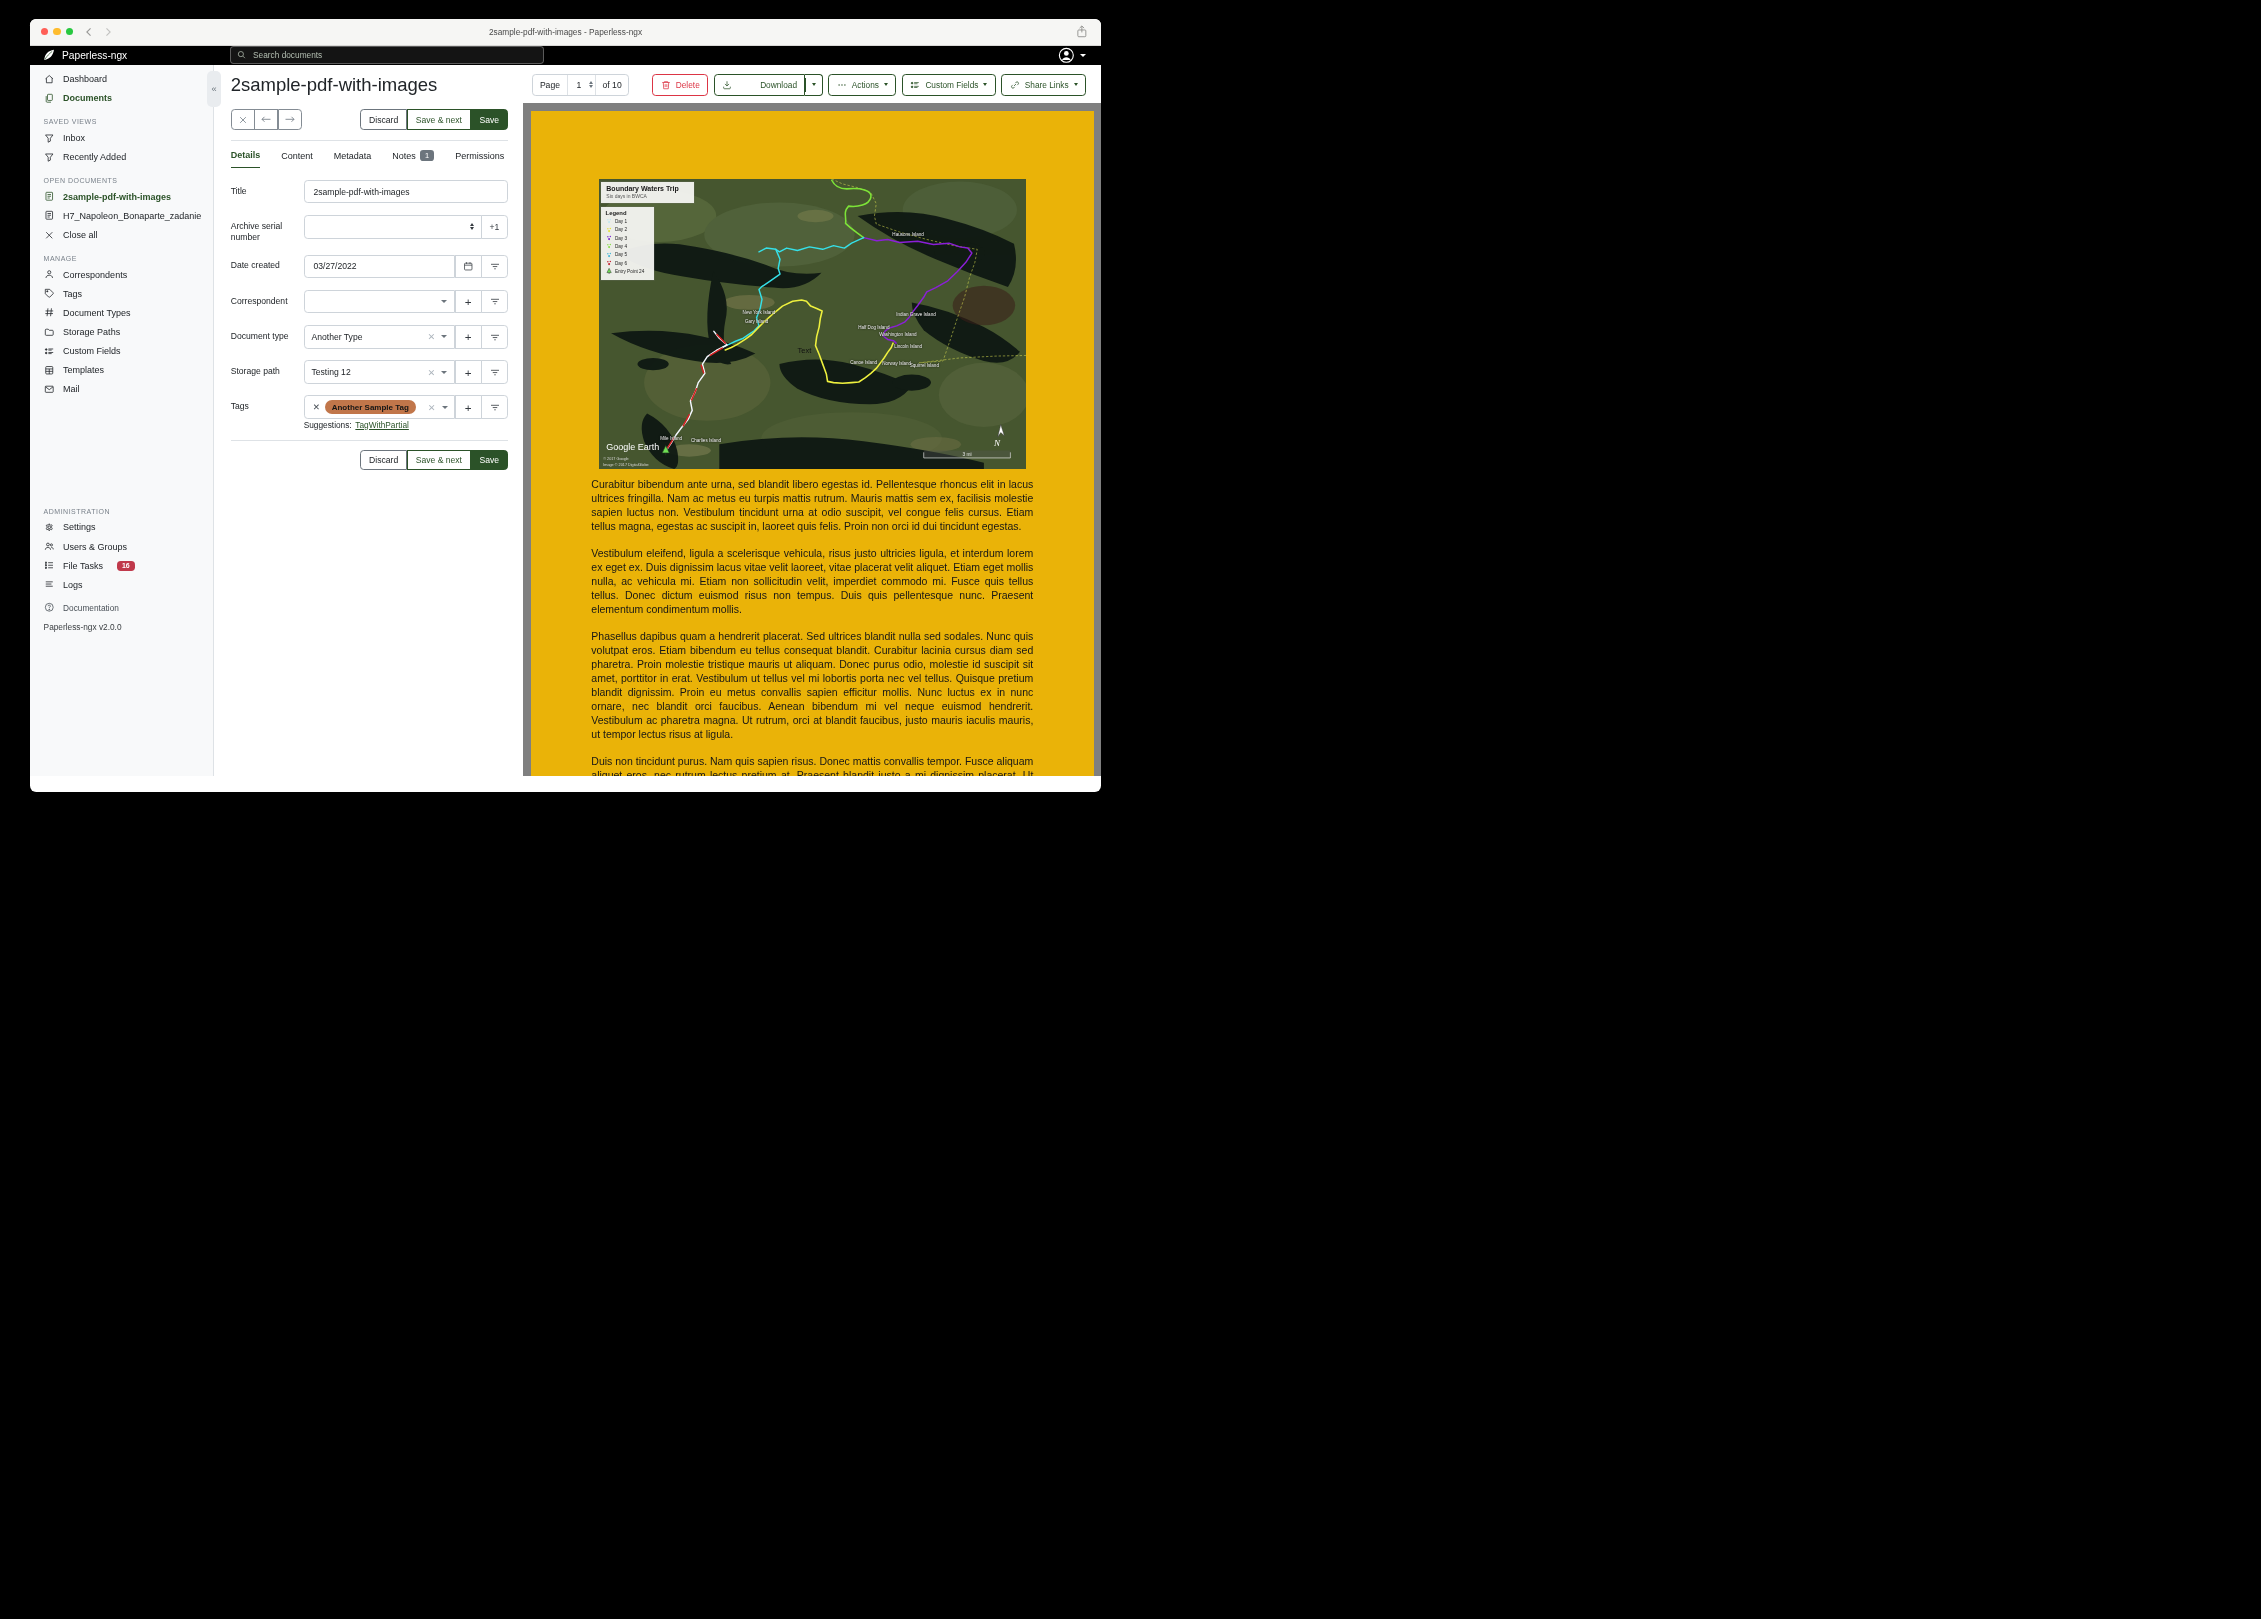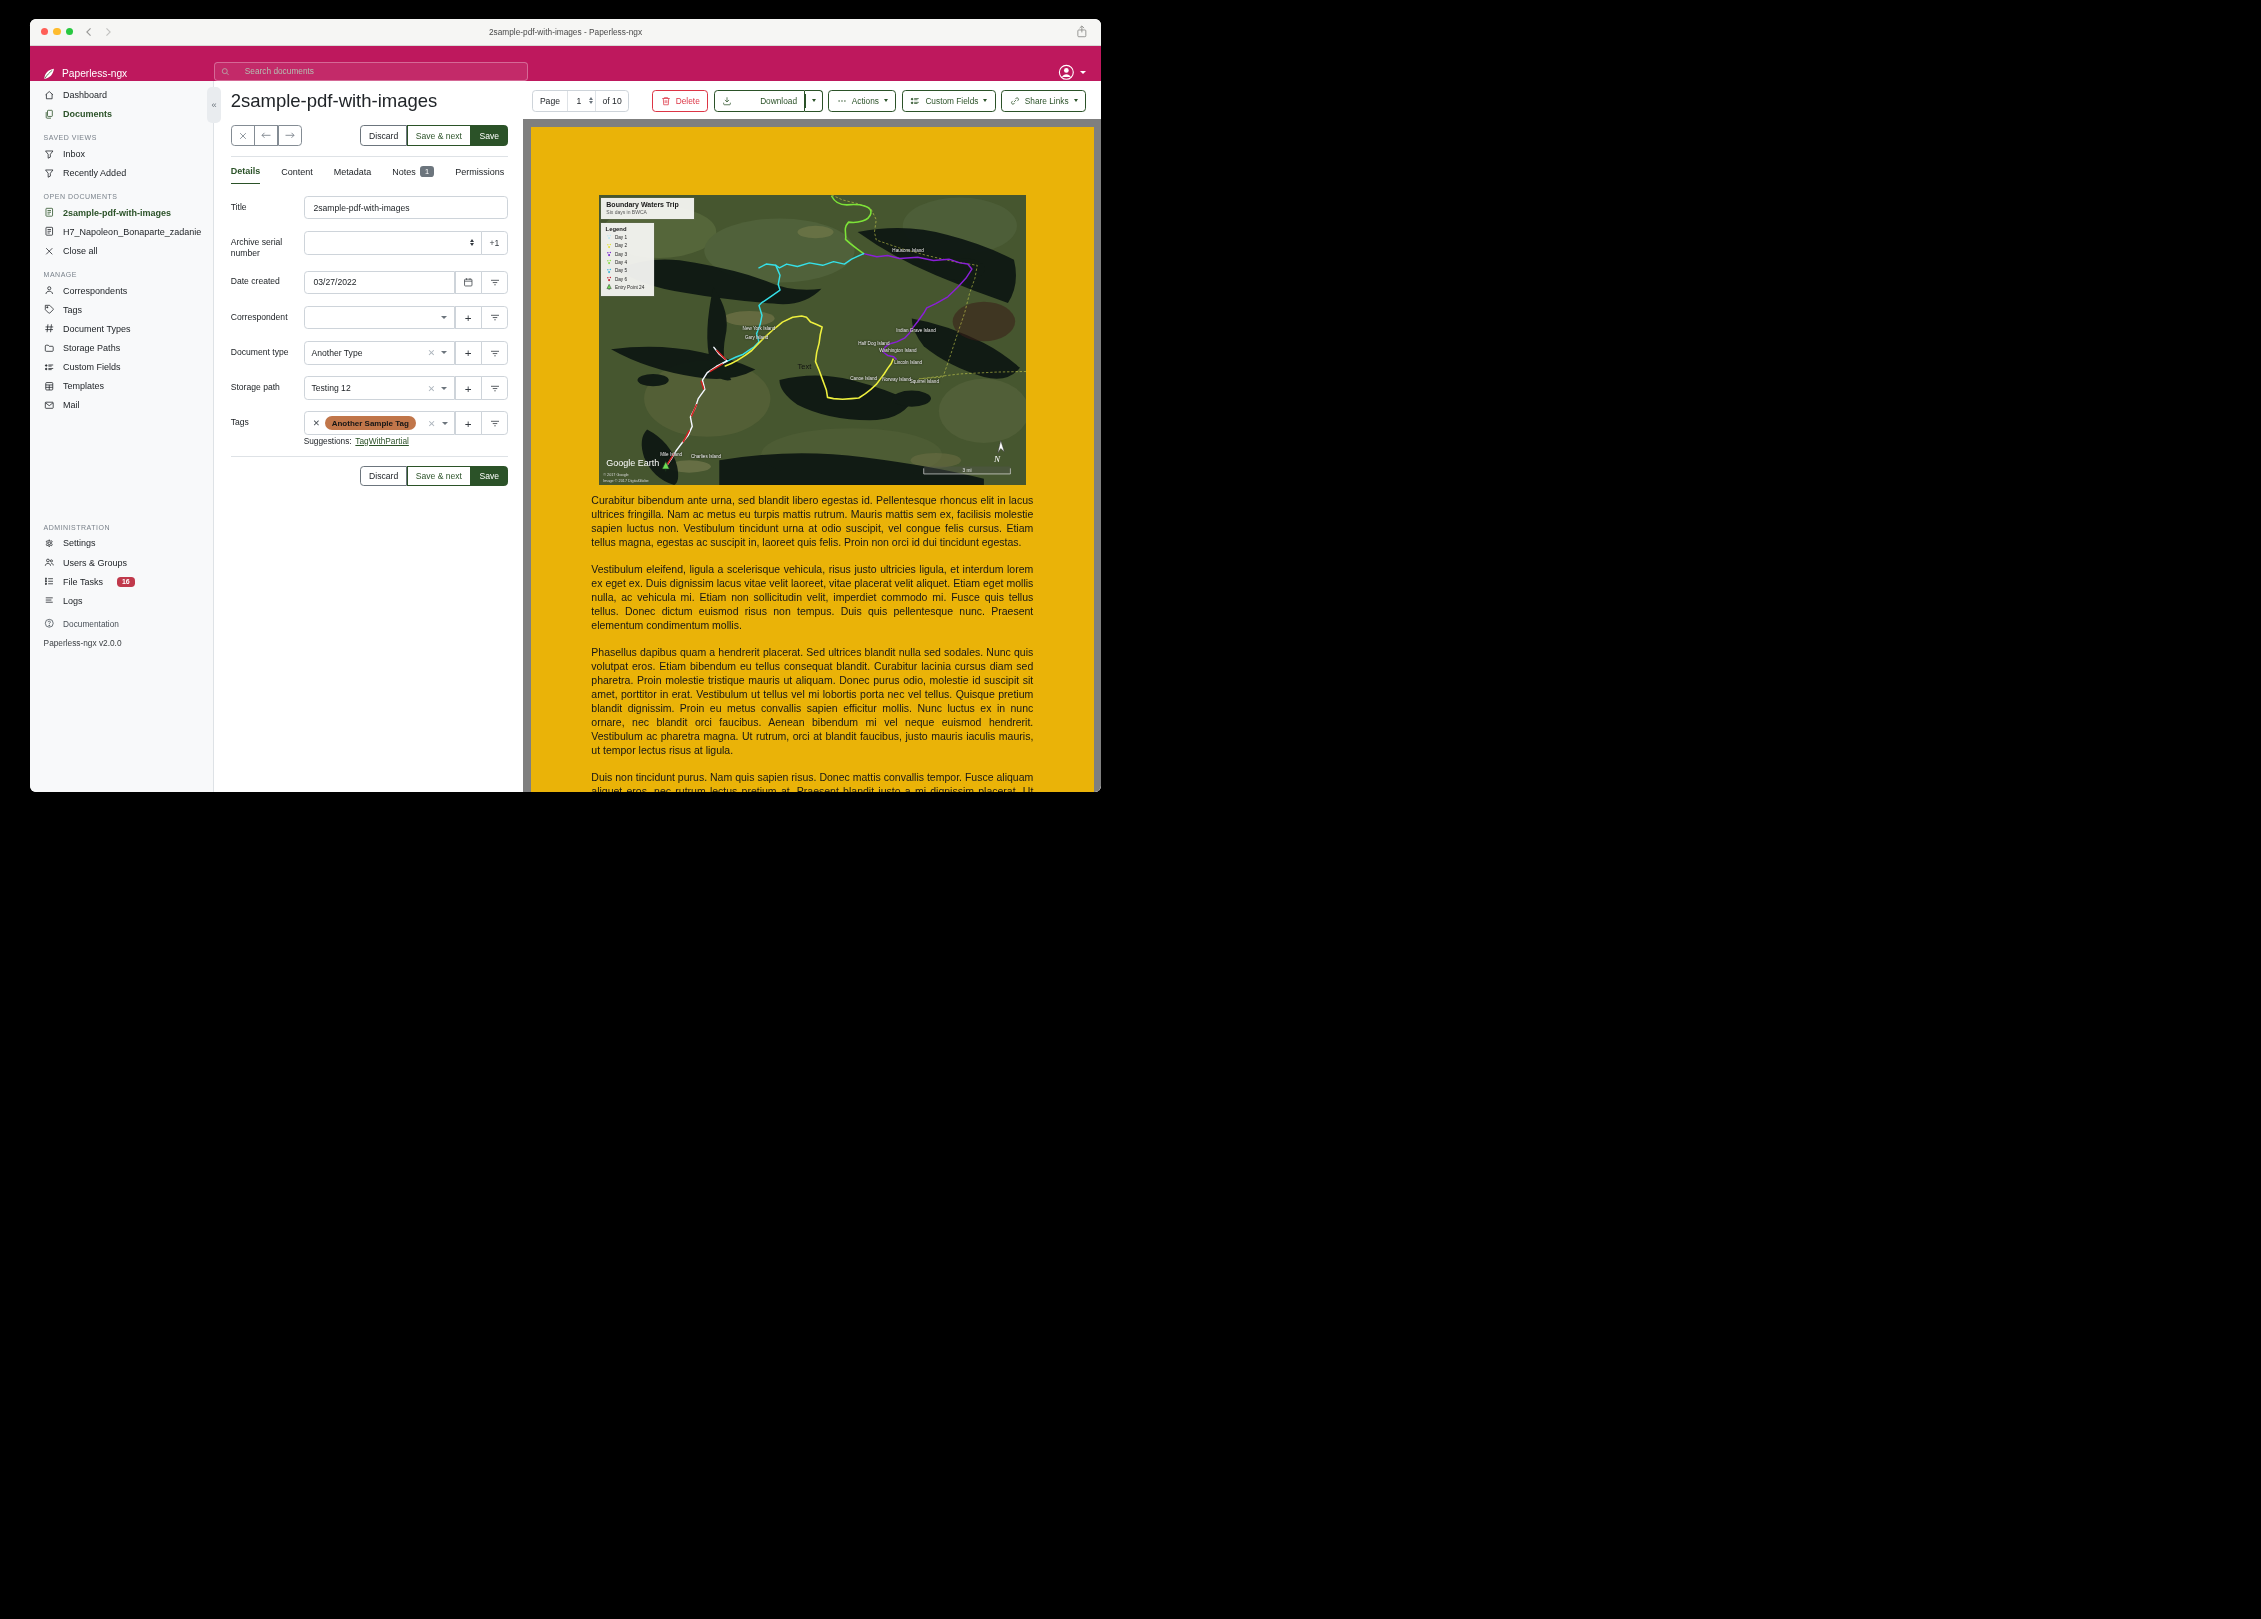--- a/index.html
+++ b/index.html
@@ -12,26 +12,26 @@
   .titlebar { height:27px; background:#f6f6f4; border-bottom:0.6px solid #d9d8d6;
     display:flex; align-items:center; position:relative; }
   .traffic { display:flex; gap:5px; margin-left:11px; }
   .tl-dot { width:7.4px; height:7.4px; border-radius:50%; }
   .tl-red{background:#ff5f57;} .tl-yellow{background:#febc2e;} .tl-green{background:#28c840;}
   .nav-chевrons, .nav-chevrons { display:flex; gap:11px; margin-left:12.3px; color:#9a9a98; }
   .titlebar-title { position:absolute; left:0; right:0; text-align:center; color:#4a4a4a; font-size:8.3px; }
   .titlebar-share { margin-left:auto; margin-right:13.6px; color:#8a8a88; z-index:2; }
 
   
-  .appheader { height:35px; background:#be185d; display:flex; align-items:flex-end; }
+  .appheader { height:19px; background:#000000; display:flex; align-items:center; }
   .brand { width:184px; display:flex; align-items:center; gap:6.2px; padding-left:12.3px;
     color:#fff; font-size:10.2px; flex-shrink:0; }
-  .searchbox { width:314px; height:18.5px; background:rgba(255,255,255,.08);
+  .searchbox { width:314px; height:18.5px; margin-left:16px; background:rgba(255,255,255,.08);
     border:0.6px solid rgba(255,255,255,.3); border-radius:3.7px; display:flex; align-items:center;
-    padding:0 6.2px; gap:13px; }
+    padding:0 6.2px; gap:5px; }
   .searchbox input { background:transparent; border:none; outline:none; color:#cfd8ce;
     font-size:8.3px; width:100%; font-family:inherit; }
   .searchbox input::placeholder { color:#b4bfb2; }
   .avatar-area { margin-left:auto; margin-right:15px; display:flex; align-items:center; gap:5px; color:#fff; }
   .caret-down { width:0; height:0; border-left:3.1px solid transparent; border-right:3.1px solid transparent;
     border-top:3.7px solid currentColor; display:inline-block; }
 
   
   .main { display:flex; height:calc(100% - 62px); position:relative; }
 

